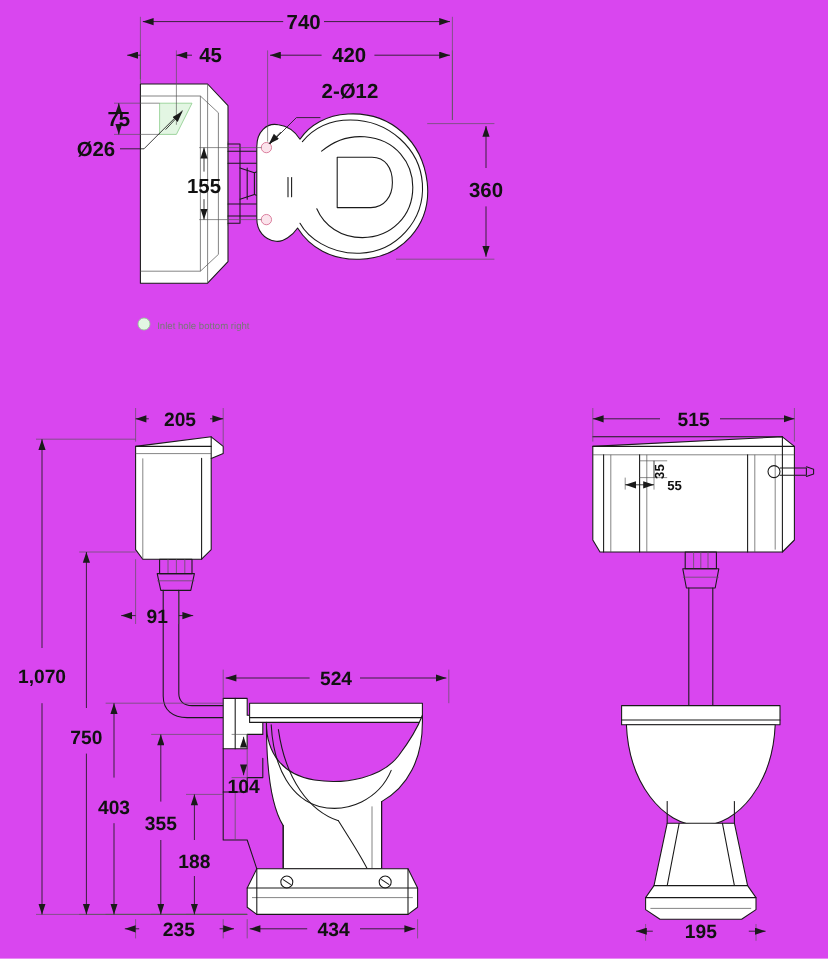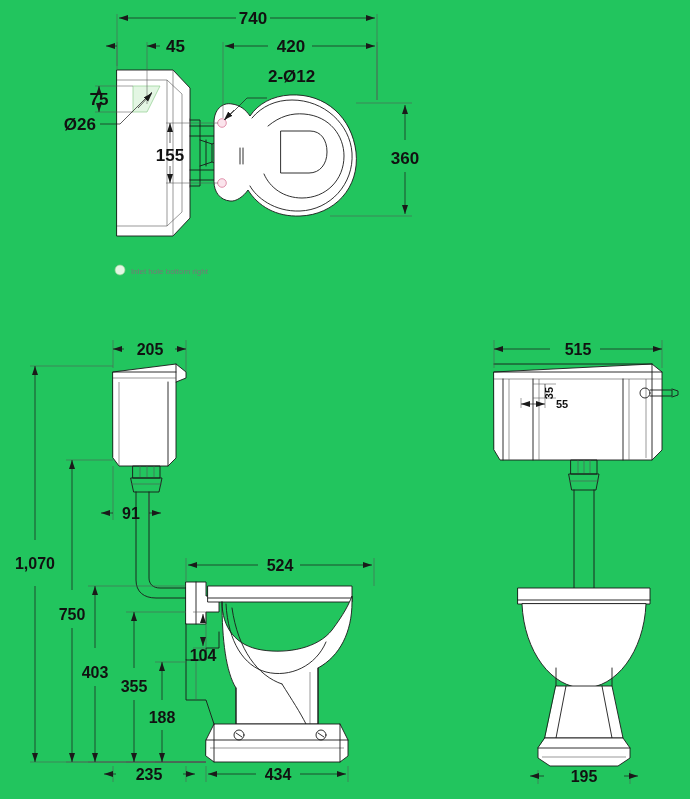--- a/index.html
+++ b/index.html
@@ -8,21 +8,21 @@
     padding: 0;
     background: #ffffff;
   }
   body {
     font-family: "Liberation Sans", sans-serif;
   }
   #sheet {
     position: relative;
     width: 690px;
     height: 799px;
-    background: #22c55e;
+    background: #d946ef;
     overflow: hidden;
   }
   #sheet svg {
     position: absolute;
     left: 0;
     top: 0;
   }
   .dimtext {
     font-family: "Liberation Sans", sans-serif;
     font-weight: bold;

